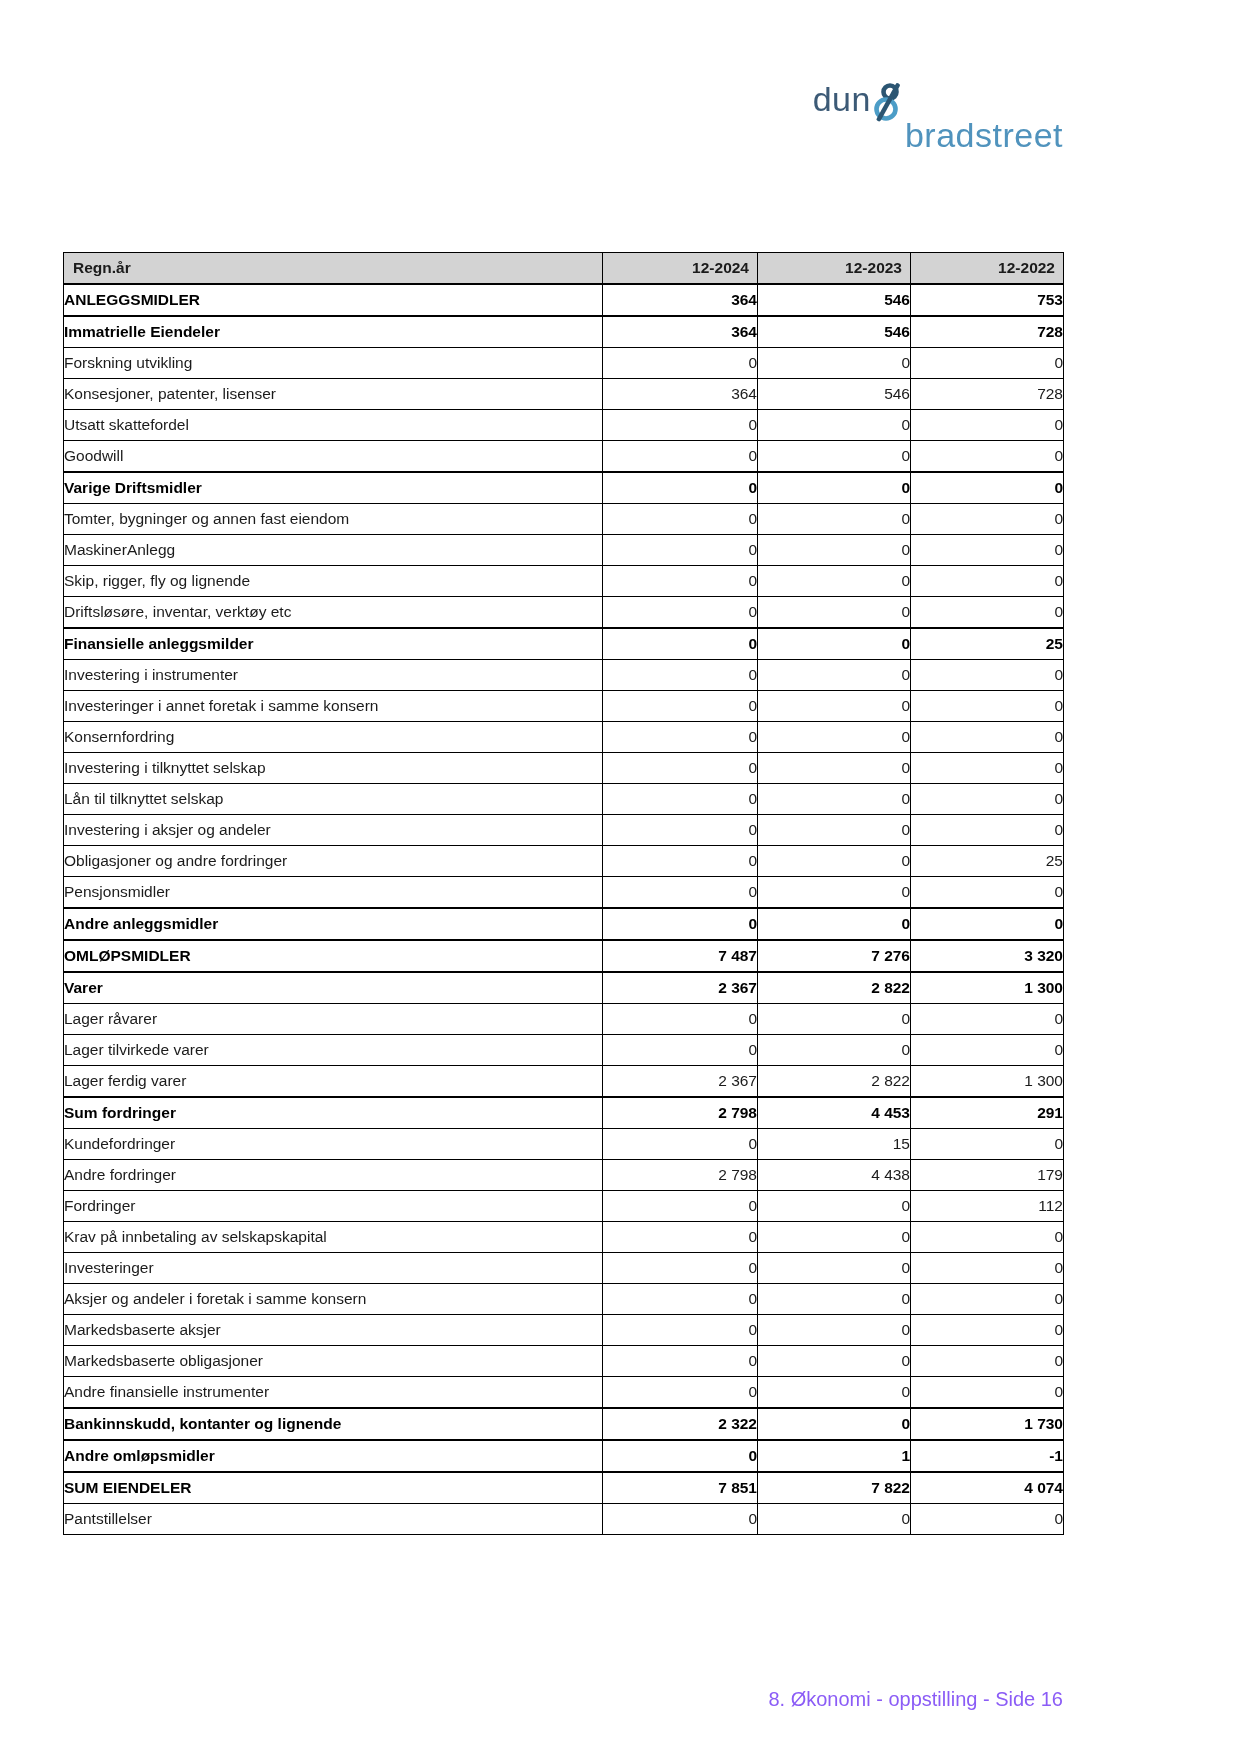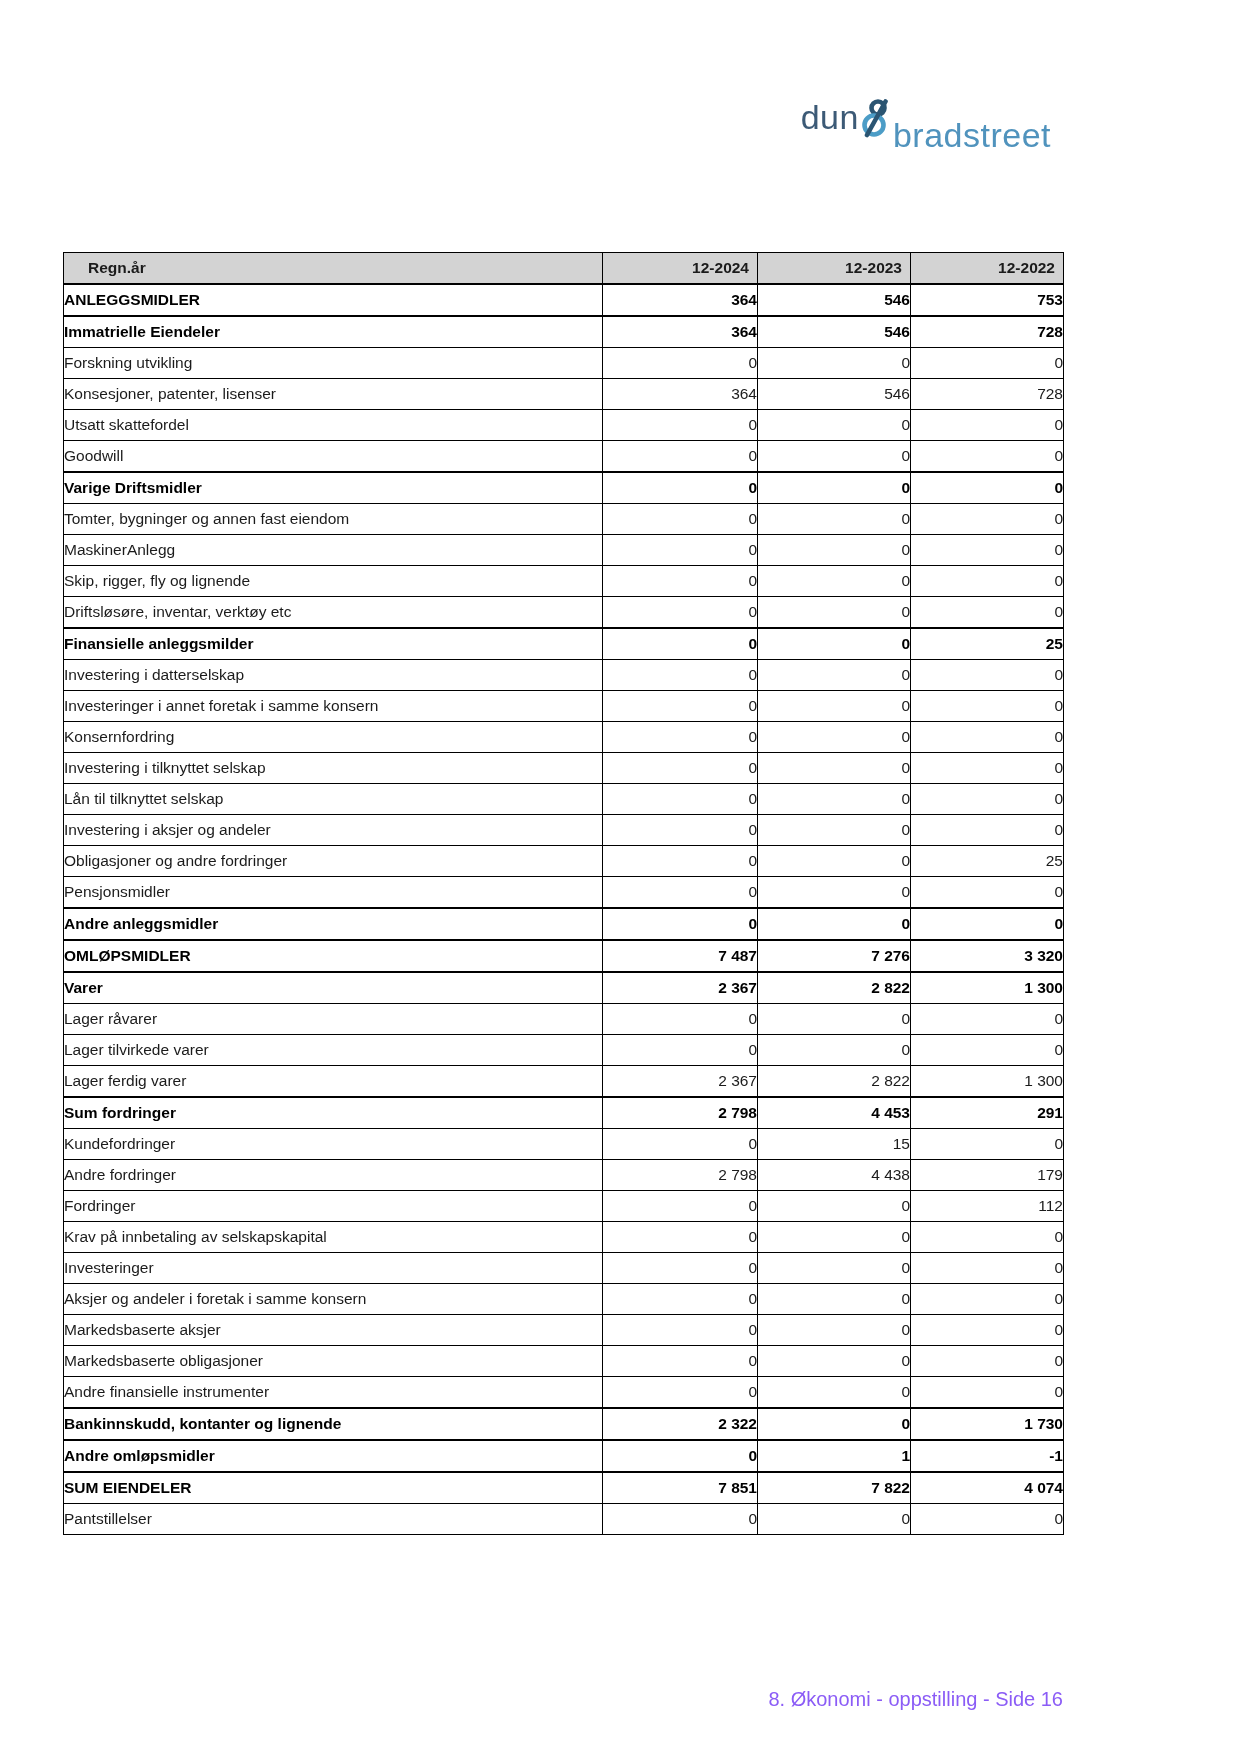--- a/index.html
+++ b/index.html
@@ -7,40 +7,40 @@
     position:relative;
     width:1241px; height:1754px;
     background:#ffffff;
     font-family:"Liberation Sans","DejaVu Sans",sans-serif;
     color:#1b1b1b;
     overflow:hidden;
   }
   .content { position:absolute; left:63px; top:0; width:1000px; }
 
   
-  .logo { position:absolute; top:80px; right:12px; display:flex; align-items:center; white-space:nowrap; }
+  .logo { position:absolute; top:80px; right:0; display:flex; align-items:flex-start; white-space:nowrap; }
   .logo .w1 { font-size:34px; font-weight:400; color:#3c5a76; letter-spacing:.5px; }
   .logo .w2 { font-size:34px; font-weight:400; color:#5093bd; letter-spacing:.5px;margin-top:36px; }
   .logo .amp { display:inline-block; margin:0 2px; transform:translateY(2px); }
 
   
   .title-row { position:absolute; top:224px; left:0; right:0; display:flex; justify-content:space-between; align-items:flex-end; }
   .doc-title { font-size:17px; font-weight:bold; color:#111;margin-top:25px; }
   .units-note { font-size:16px; color:#1b1b1b; }
 
   
   table.balance { position:absolute; top:252px; left:0; width:1000px; border-collapse:collapse; table-layout:fixed; }
   table.balance td, table.balance th { border:1px solid #000; height:30px; font-size:15.5px; padding:0; vertical-align:middle; }
   col.c-label { width:539px; }
   col.c-y1 { width:155px; }
   col.c-y2 { width:153px; }
   col.c-y3 { width:153px; }
   thead th { background:#d3d3d3; text-align:left; font-weight:bold; border-bottom-width:2px; }
   thead th.val { text-align:right;padding-left:15px; }
-  td.lbl, thead th.lbl { padding-left:24px; text-align:left; }
+  td.lbl, thead th.lbl { padding-left:9px; text-align:left; }
   td.val, thead th.val { padding-right:8px; text-align:right; }
   tr.section td { font-weight:bold; border-top-width:2px; color:#000; }
   td.neg { color:#d3222e; }
 
   
   .footer { position:absolute; top:1688px; right:0; font-size:20px; color:#8b5cf6; }
 </style>
 </head>
 <body>
 
@@ -148,21 +148,21 @@
             <td class="val">0</td>
             <td class="val">0</td>
           </tr>
           <tr class="section">
             <td class="lbl">Finansielle anleggsmilder</td>
             <td class="val">0</td>
             <td class="val">0</td>
             <td class="val">25</td>
           </tr>
           <tr>
-            <td class="lbl">Investering i datterselskap</td>
+            <td class="lbl">Investering i instrumenter</td>
             <td class="val">0</td>
             <td class="val">0</td>
             <td class="val">0</td>
           </tr>
           <tr>
             <td class="lbl">Investeringer i annet foretak i samme konsern</td>
             <td class="val">0</td>
             <td class="val">0</td>
             <td class="val">0</td>
           </tr>

